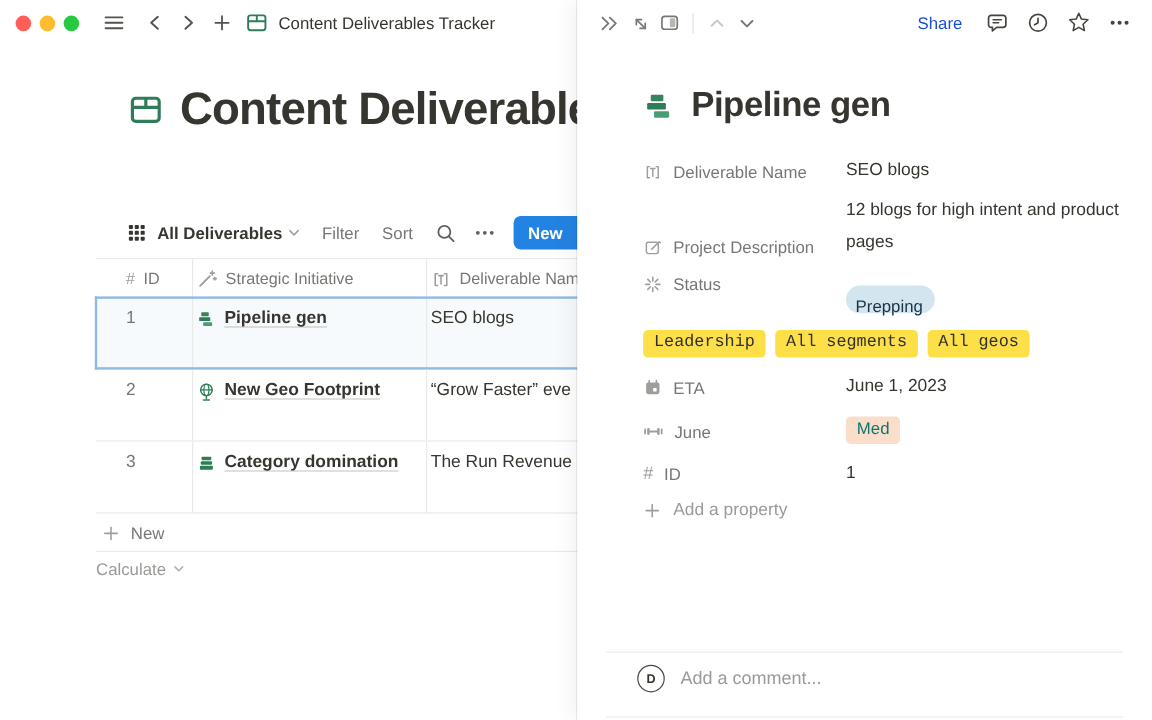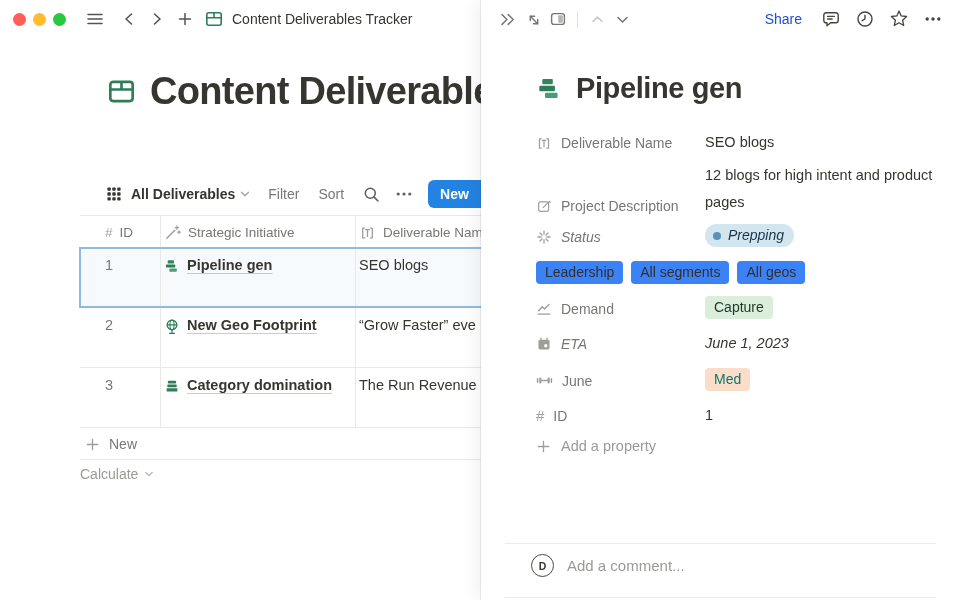--- a/index.html
+++ b/index.html
@@ -68,28 +68,28 @@
   .panel-title-row { position:absolute; left:55px; top:72px; display:flex; align-items:center; gap:13px; }
   .panel-title { font-size:29px; font-weight:700; letter-spacing:-0.4px; color:#37352f; }
 
   .props { position:absolute; left:55px; top:132px; right:18px; }
   .prop-row { display:flex; align-items:flex-start; }
   .prop-label { width:169px; flex:none; display:flex; align-items:center; gap:9px; color:#787774; font-size:14px; height:21px; cursor:pointer; }
   .p-ic { color:#9f9e9b; display:inline-flex; flex:none; }
   .prop-value { flex:1; font-size:14.5px; color:#37352f; line-height:21px; cursor:pointer; }
   .prop-value.multiline { line-height:27px; margin-top:-3px; }
   .pills { display:flex; flex-wrap:wrap; gap:8px; margin-top:-2px; }
-  .pill { display:inline-flex; align-items:center; height:23px; padding:0 9px; border-radius:4px; font-size:14px; }
+  .pill { display:inline-flex; align-items:center; height:23px; padding:0 9px; border-radius:4px; font-size:14px;flex-direction:column; }
   .pill.capsule { border-radius:999px; padding:0 10px 0 8px; gap:7px; }
   .pill .dot { width:8px; height:8px; border-radius:50%; background:#5a92b6; }
   .pill.blue { background:#d3e5ef; color:#183347; }
-  .pill.gray { background:#3b82f6; color:#32302c; }
+  .pill.gray { background:#fde047; color:#32302c;font-family:Liberation Mono, monospace; }
   .pill.green { background:#dbeddb; color:#1c3829; }
   .pill.orange { background:#fadec9; color:#0f766e;text-align:right; }
-  .mb12{margin-bottom:12px;} .mb10{margin-bottom:10px;align-items:flex-end;} .mb16{margin-bottom:16px;font-style:italic;} .mb14{margin-bottom:14px;}
+  .mb12{margin-bottom:12px;} .mb10{margin-bottom:10px;align-items:flex-end;} .mb16{margin-bottom:16px;} .mb14{margin-bottom:14px;}
   .add-prop { display:flex; align-items:center; gap:10px; color:#9b9a97; font-size:14.5px; cursor:pointer; margin-top:2px; }
   .panel-divider { position:absolute; left:24px; right:24px; top:543px; height:1px; background:#ececea; }
   .comment-row { position:absolute; left:50px; top:554px; display:flex; align-items:center; gap:13px; }
   .avatar { width:23px; height:23px; border-radius:50%; border:1px solid #4a4844; display:flex; align-items:center; justify-content:center; font-size:10.5px; font-weight:700; color:#37352f; flex:none; }
   .comment-input { border:none; outline:none; font-family:inherit; font-size:15px; color:#37352f; width:330px; background:transparent; }
   .comment-input::placeholder { color:#9b9a97; }
   .bottom-divider { position:absolute; left:24px; right:24px; bottom:2px; height:1px; background:#ececea; }
   svg { display:block; }
 </style>
 </head>
@@ -409,34 +409,20 @@
       <div class="prop-row mb14">
         <span class="prop-value">
           <span class="pills">
             <span class="pill gray">Leadership</span>
             <span class="pill gray">All segments</span>
             <span class="pill gray">All geos</span>
           </span>
         </span>
       </div>
 
-      <div class="prop-row mb14">
-        <span class="prop-label">
-          <span class="p-ic">
-            <svg width="16" height="16" viewBox="0 0 17 17">
-                <path d="M2.4 13.9h12.2" stroke="currentColor" stroke-width="1.4" stroke-linecap="round"></path>
-                <path d="M2.8 10.4 6.6 6.2l2.5 2.4 4.7-5" stroke="currentColor" stroke-width="1.5" stroke-linecap="round" stroke-linejoin="round" fill="none"></path>
-              </svg>
-          </span>
-          <span>Demand</span>
-        </span>
-        <span class="prop-value" style="margin-top:-2px">
-          <span class="pill green">Capture</span>
-        </span>
-      </div>
 
       <div class="prop-row mb16">
         <span class="prop-label">
           <span class="p-ic">
             <svg width="16" height="16" viewBox="0 0 17 17">
                 <path d="M5.3 2.3v2M11.7 2.3v2" stroke="currentColor" stroke-width="1.4" stroke-linecap="round"></path>
                 <rect x="2.6" y="3.9" width="11.8" height="10.4" rx="1.8" fill="currentColor"></rect>
                 <rect x="8.8" y="8.8" width="3.1" height="3.1" rx="0.6" fill="#fff"></rect>
               </svg>
           </span>

